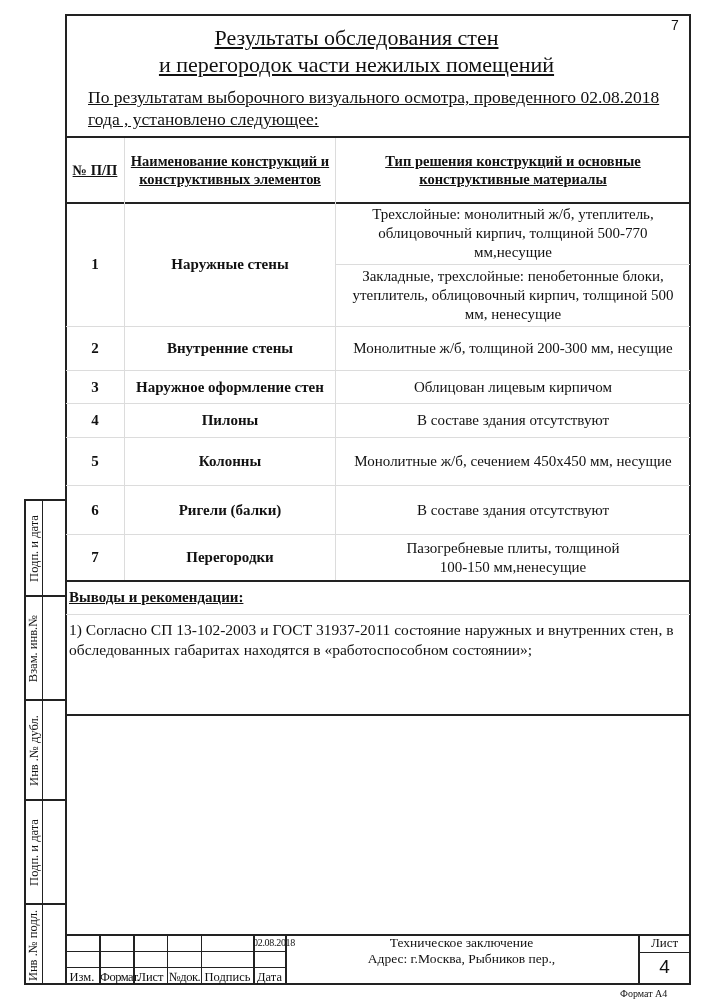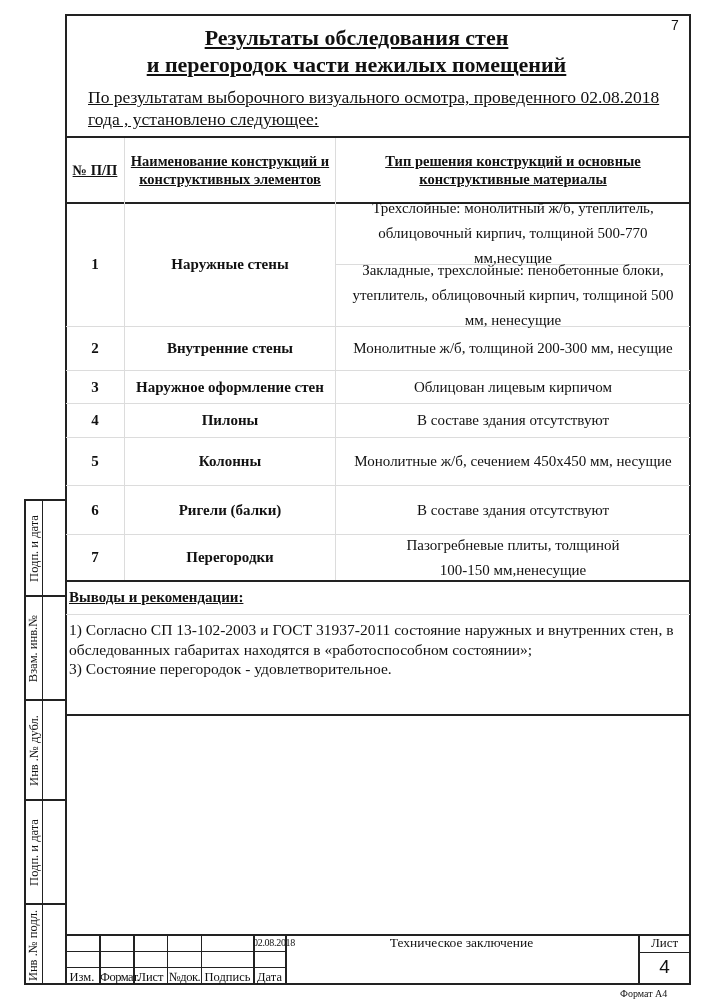--- a/index.html
+++ b/index.html
@@ -4,31 +4,31 @@
 <style>
   html, body { margin: 0; padding: 0; background: #fff; }
   body { width: 705px; height: 1000px; position: relative; overflow: hidden;
          font-family: "Liberation Serif", "DejaVu Serif", serif; color: #111; }
   .abs { position: absolute; }
   .frame { left: 65px; top: 14px; width: 626px; height: 971px;
            border: 2px solid #222; box-sizing: border-box; }
   .sheetnum-top { left: 671px; top: 17px; font-family: "Liberation Sans", sans-serif;
                   font-size: 14px; }
   .title { left: 67px; top: 24px; width: 579px; text-align: center;
-           font-size: 22px; font-weight: bold; line-height: 27px; }
+           font-size: 22px; font-weight: normal; line-height: 27px; }
   .title span { text-decoration: underline; text-underline-offset: 2px; }
   .intro { left: 88px; top: 86px; width: 595px; font-size: 17.5px; line-height: 22px; text-decoration: underline; }
 
   .hline { position: absolute; left: 66px; width: 624px; height: 0; }
   .dark { border-top: 2px solid #222; }
   .light { border-top: 1px solid #dcdcdc; }
   .vline { position: absolute; width: 0; border-left: 1px solid #dcdcdc; }
 
   .cell { position: absolute; display: flex; align-items: center; justify-content: center;
-          text-align: center; font-size: 15px; line-height: 25px; }
+          text-align: center; font-size: 15px; line-height: 19px; }
   .bold { font-weight: bold; }
   .hdr { font-weight: bold; font-size: 14.5px; line-height: 18px; }
   .hdr span { text-decoration: underline; }
 
   .concl-title { left: 69px; top: 589px; font-weight: bold; font-size: 15px;
                  text-decoration: underline; }
   .concl-text { left: 69px; top: 620px; width: 618px; font-size: 15.5px; line-height: 19.5px; }
 
   
   .stamp { left: 24px; top: 499px; width: 41px; height: 486px;
@@ -117,21 +117,20 @@
 <div class="cell bold" style="left:125px; top:486px; width:210px; height:48px">Ригели (балки)</div>
 <div class="cell" style="left:336px; top:486px; width:354px; height:48px">В составе здания отсутствуют</div>
 
 <div class="cell bold" style="left:66px; top:535px; width:58px; height:45px">7</div>
 <div class="cell bold" style="left:125px; top:535px; width:210px; height:45px">Перегородки</div>
 <div class="cell" style="left:336px; top:535px; width:354px; height:45px; padding:0 60px; box-sizing:border-box">Пазогребневые плиты, толщиной 100-150 мм,ненесущие</div>
 
 <div class="abs concl-title">Выводы и рекомендации:</div>
 <div class="abs concl-text">
   <div>1) Согласно СП 13-102-2003 и ГОСТ 31937-2011 состояние наружных и внутренних стен, в обследованных габаритах находятся в «работоспособном состоянии»;</div>
-  <div>3) Состояние перегородок - удовлетворительное.</div>
 </div>
 
 <div class="abs stamp">
   <div class="stamp-div"></div>
   <div class="stamp-sep" style="top:94px"></div>
   <div class="stamp-sep" style="top:198px"></div>
   <div class="stamp-sep" style="top:298px"></div>
   <div class="stamp-sep" style="top:402px"></div>
   <div class="stamp-label" style="top:0; height:94px">
       <span>Подп. и дата</span>
@@ -165,17 +164,18 @@
 
   <div class="tb-lbl" style="left:0; width:34px">Изм.</div>
   <div class="tb-lbl" style="left:35px; width:34px; letter-spacing:-0.5px">Формат.</div>
   <div class="tb-lbl" style="left:69px; width:33px">Лист</div>
   <div class="tb-lbl" style="left:103px; width:33px; letter-spacing:-0.5px">№док.</div>
   <div class="tb-lbl" style="left:137px; width:51px">Подпись</div>
   <div class="tb-lbl" style="left:189px; width:31px">Дата</div>
   <div class="tb-date">02.08.2018</div>
 
   <div class="tb-doc" style="top:1px">Техническое заключение</div>
+  <div class="tb-doc" style="top:17px">Адрес: г.Москва, Рыбников пер.,</div>
   <div class="tb-sheet-lbl">Лист</div>
   <div class="tb-sheet-num">4</div>
 </div>
 
 <div class="abs format">Формат А4</div>
 
 </body></html>

